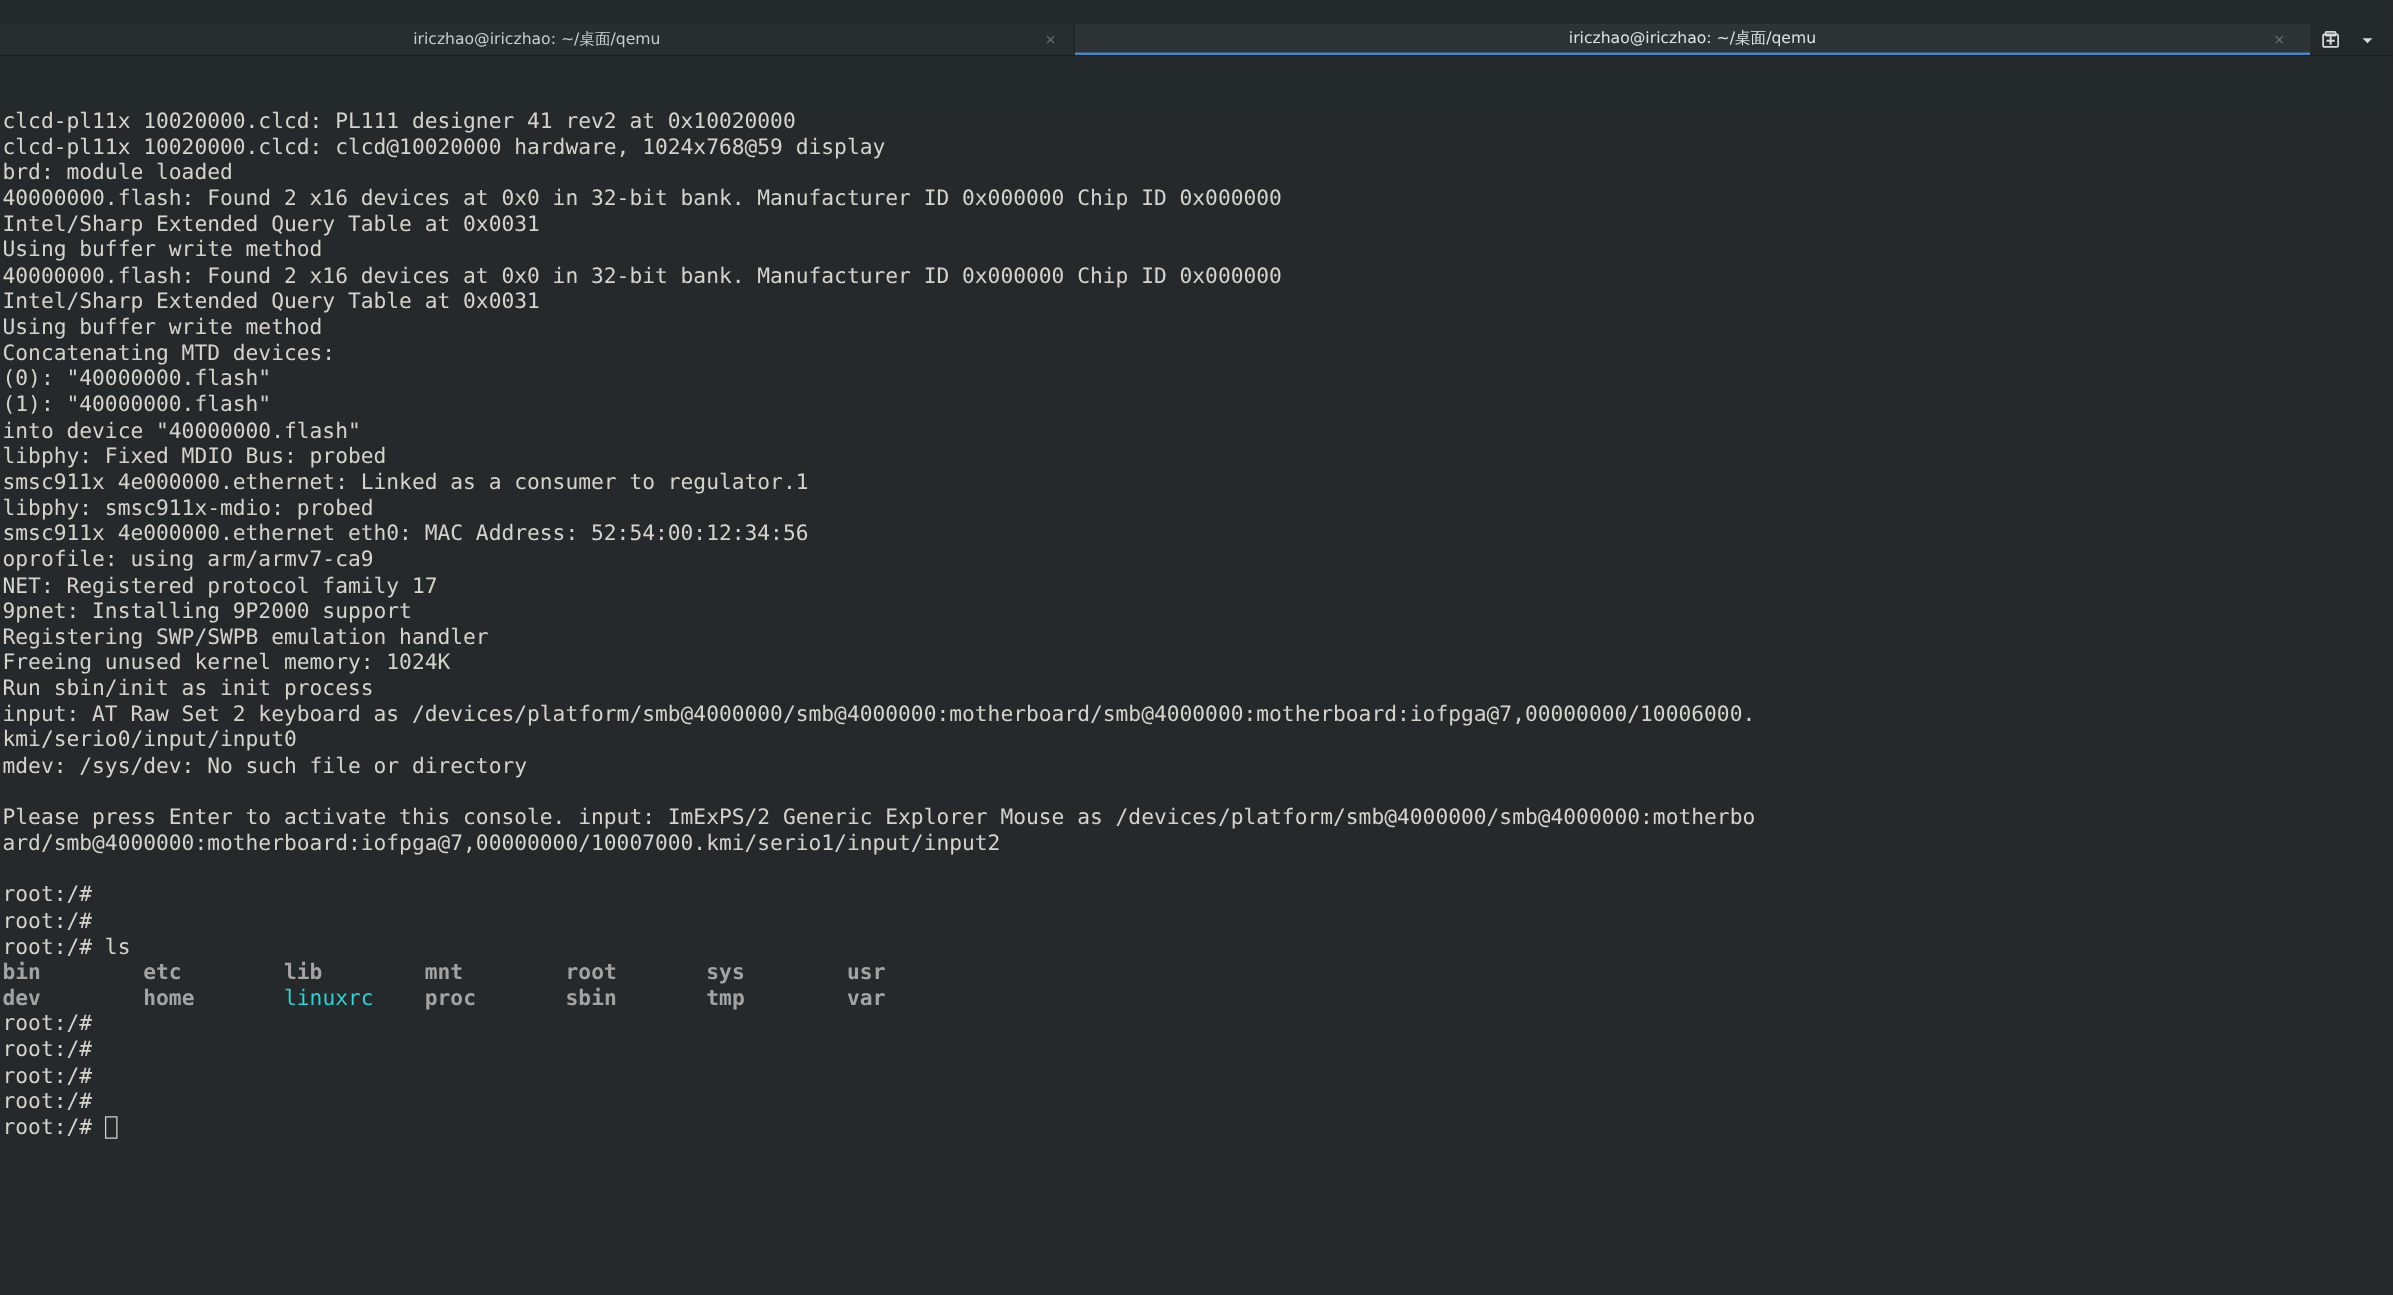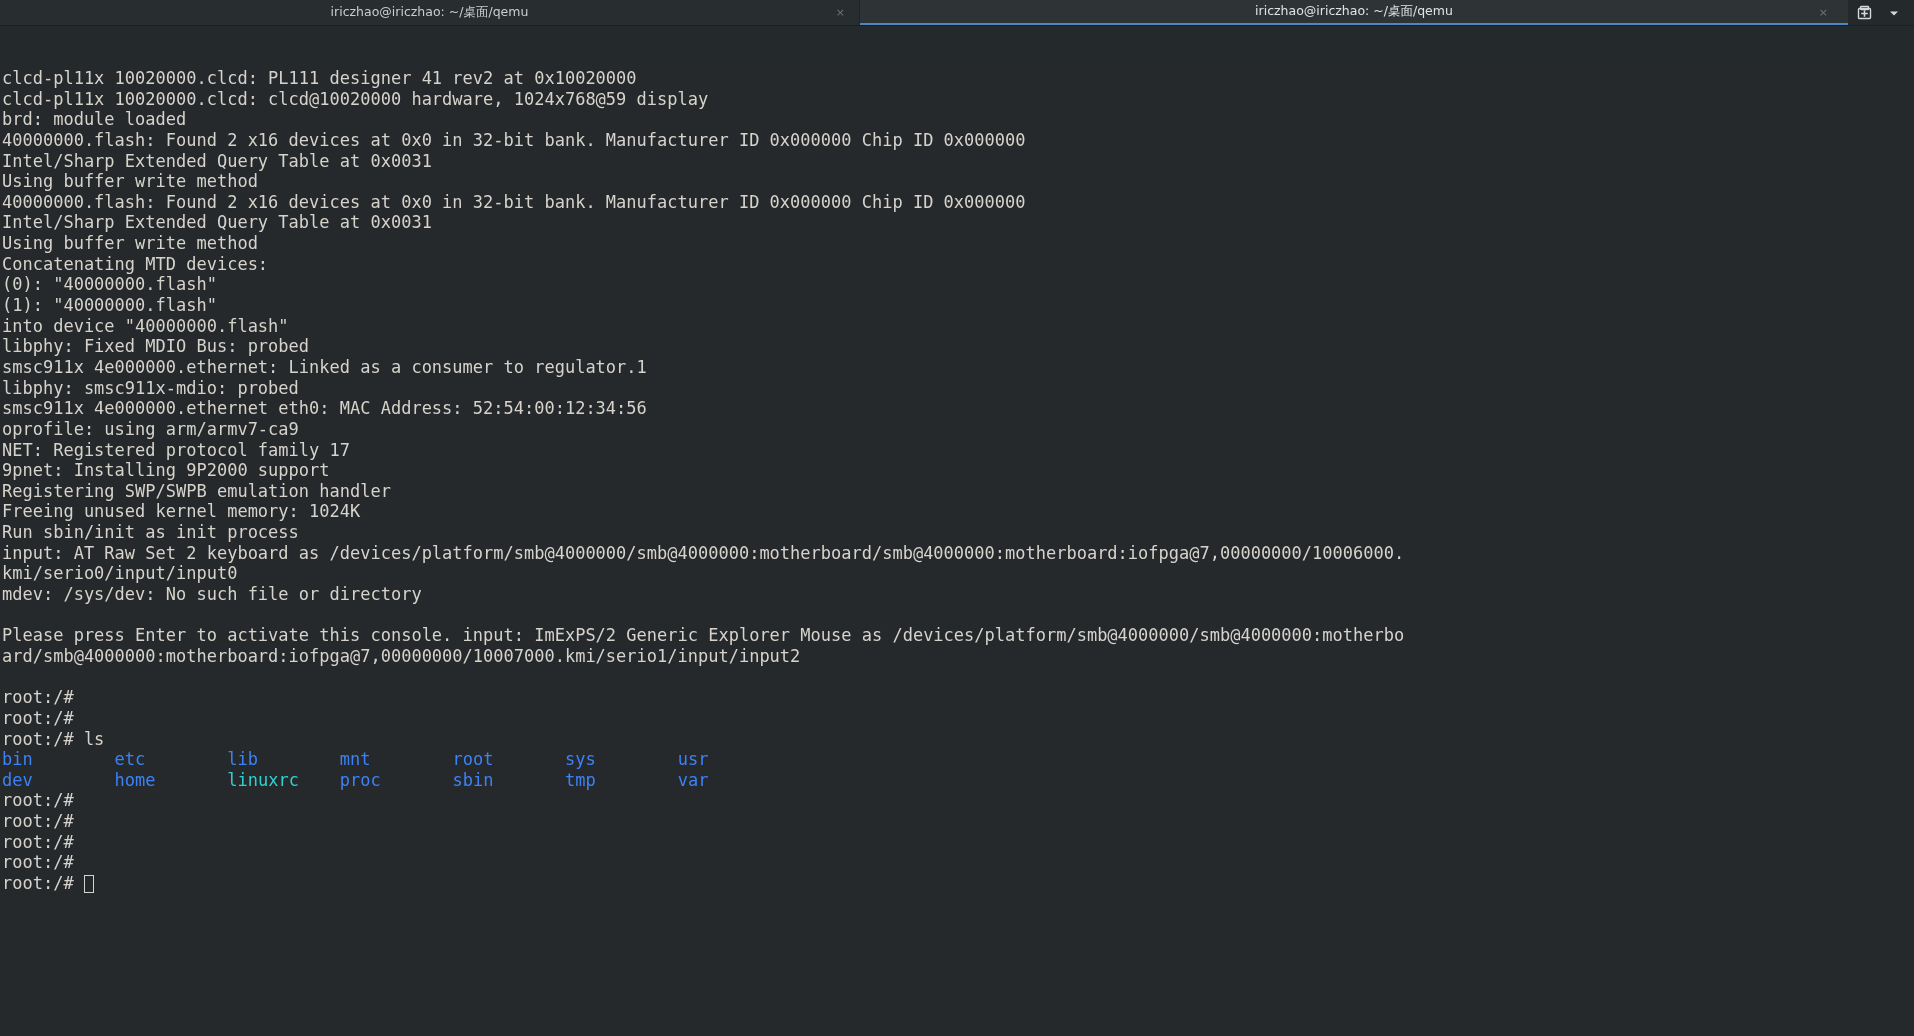--- a/index.html
+++ b/index.html
@@ -16,20 +16,21 @@
   }
 
   
   .tabbar {
     position: relative;
     height: 25px;
     background: #24292b;
     display: flex;
     align-items: stretch;
     border-bottom: 1px solid #1b1f21;
+    margin-top: 19px;
   }
   .tab {
     position: relative;
     display: flex;
     align-items: center;
     justify-content: center;
     height: 25px;
     box-sizing: border-box;
     font-family: "DejaVu Sans", sans-serif;
     font-size: 12.5px;
@@ -102,21 +103,21 @@
     padding: 2px 0 0 2px;
     font-family: "DejaVu Sans Mono", monospace;
     font-size: 17px;
     line-height: 20.65px;
     color: #d6d3cc;
     white-space: pre;
     letter-spacing: 0px;
   }
   .line { height: 20.65px; }
   .blank { height: 20.65px; }
-  .dir  { color: #3b82f6; font-weight: normal; }
+  .dir  { color: #a3a3a3; font-weight: bold; }
   .link { color: #2fd0d0; font-weight: normal; }
   .cursor {
     display: inline-block;
     width: 10px;
     height: 18px;
     vertical-align: -4px;
     border: 1.5px solid #d6d3cc;
     box-sizing: border-box;
     background: transparent;
   }

